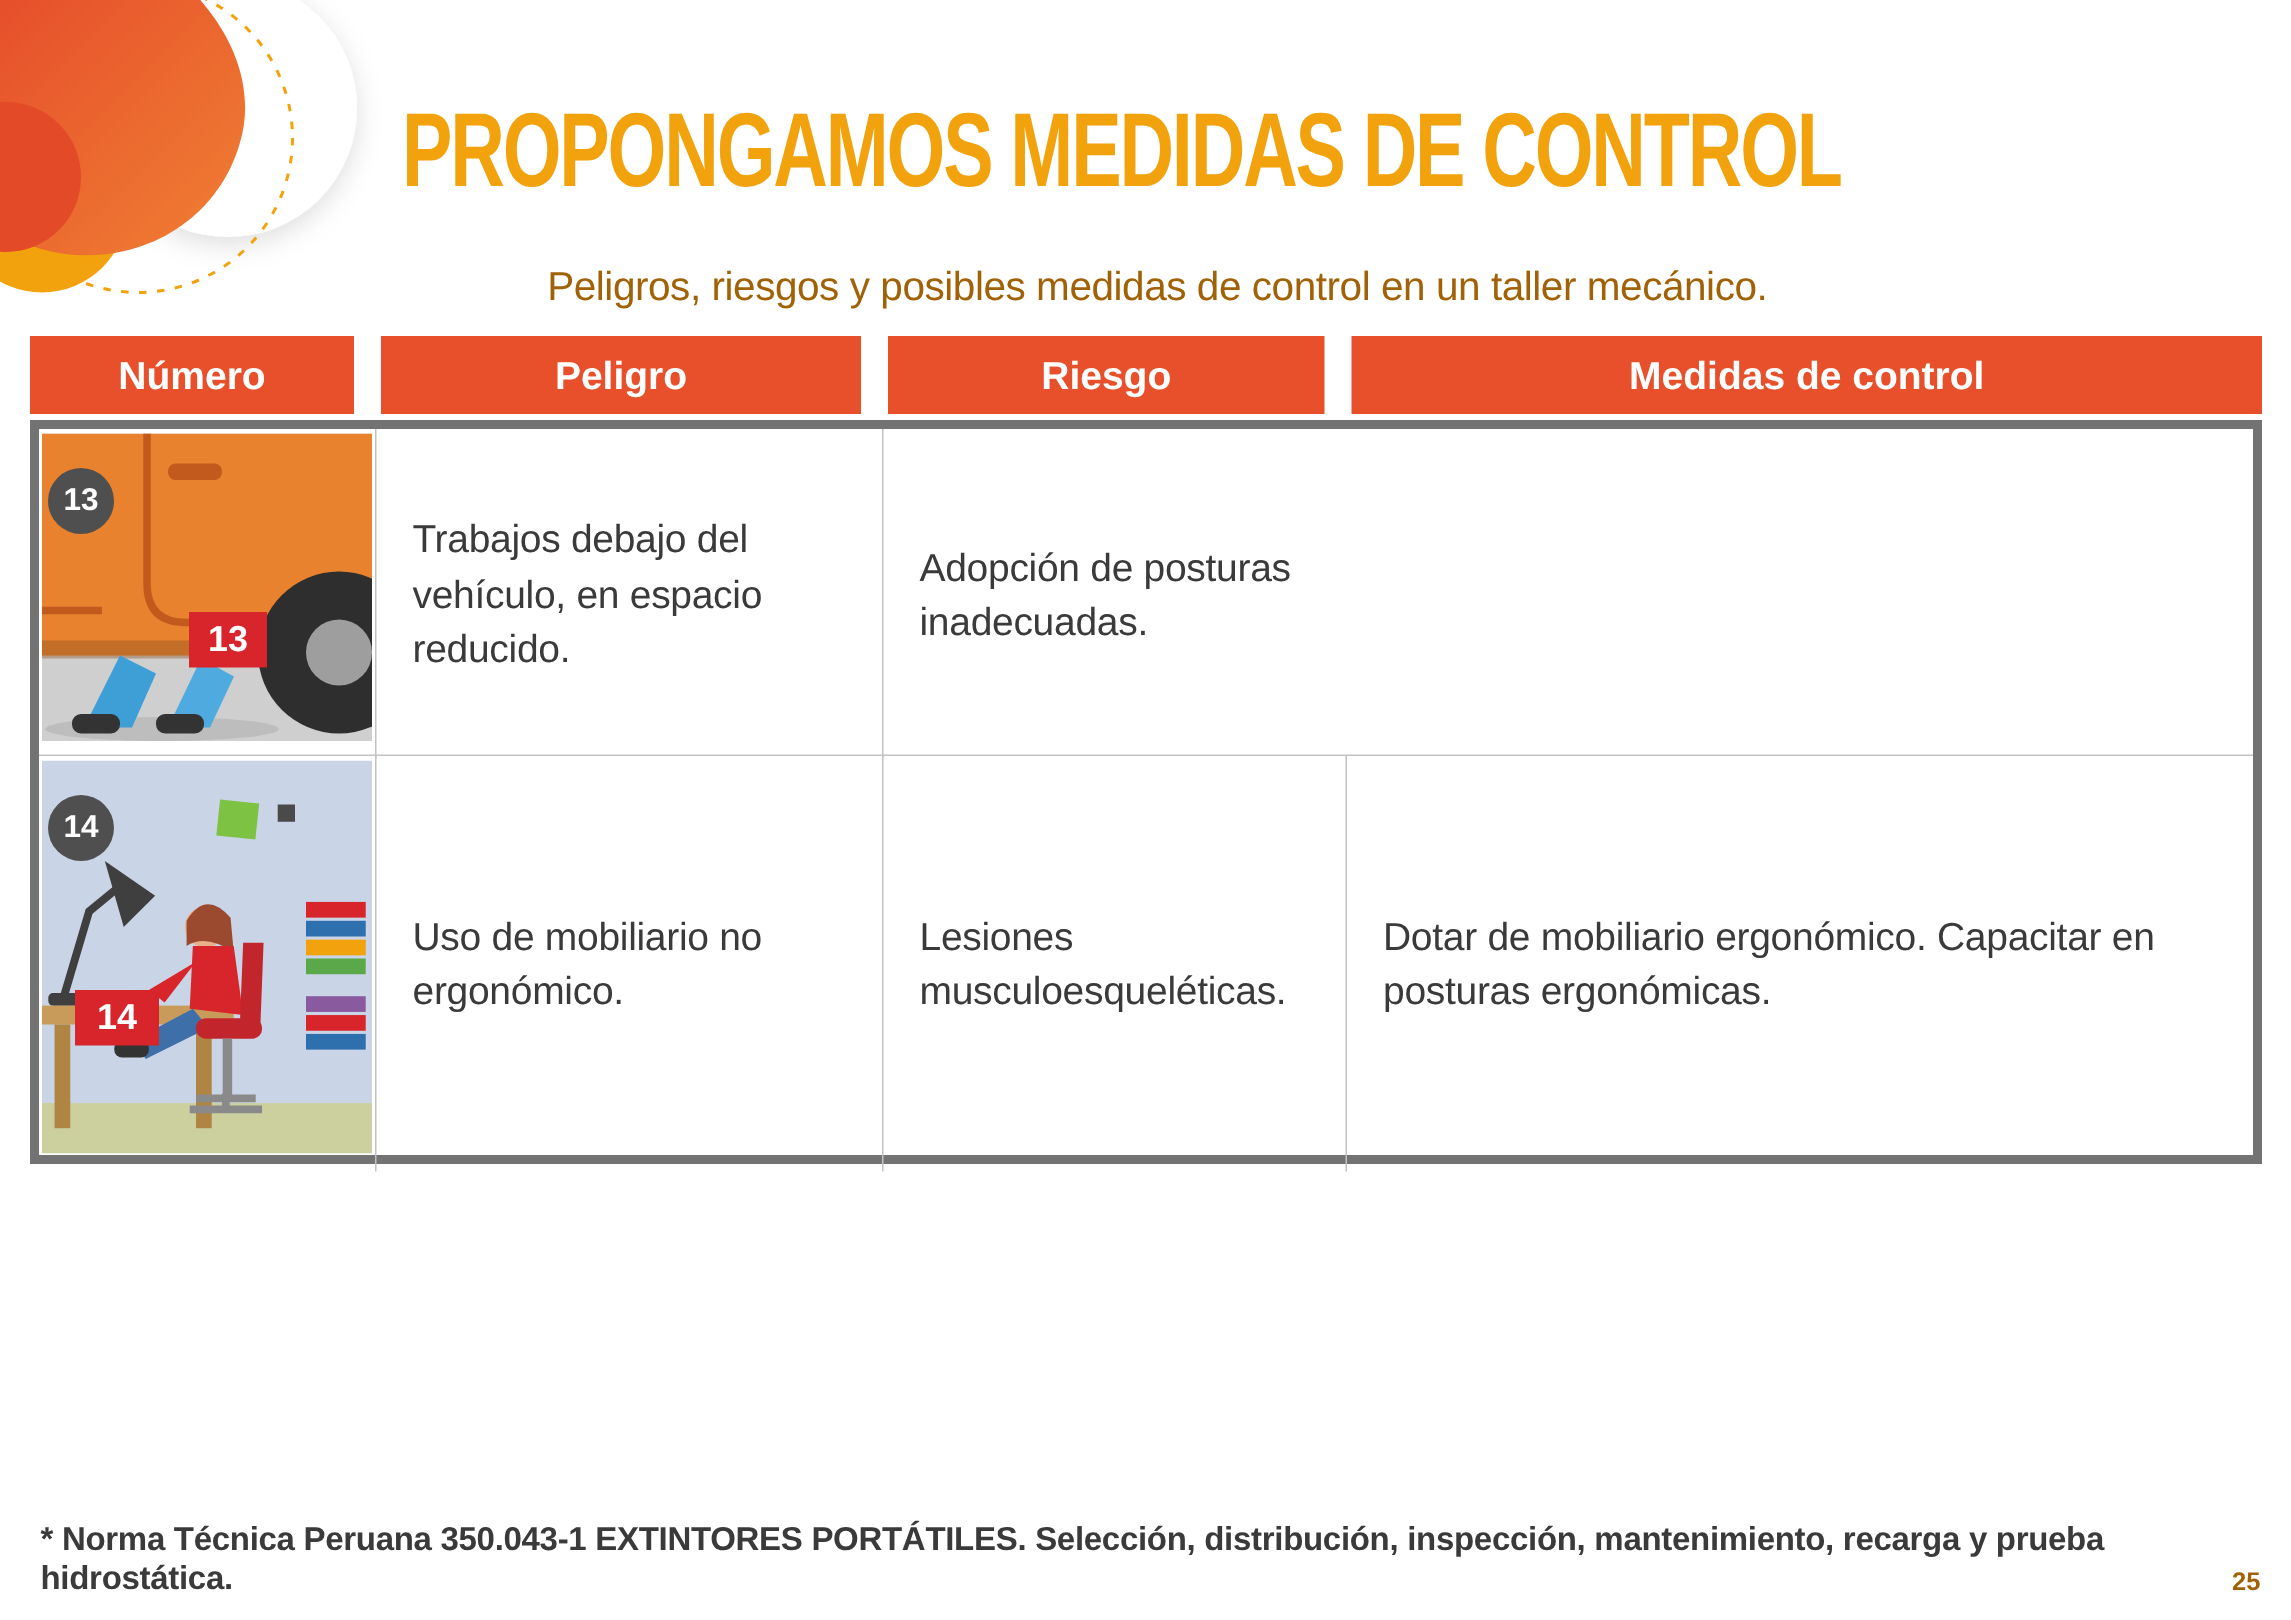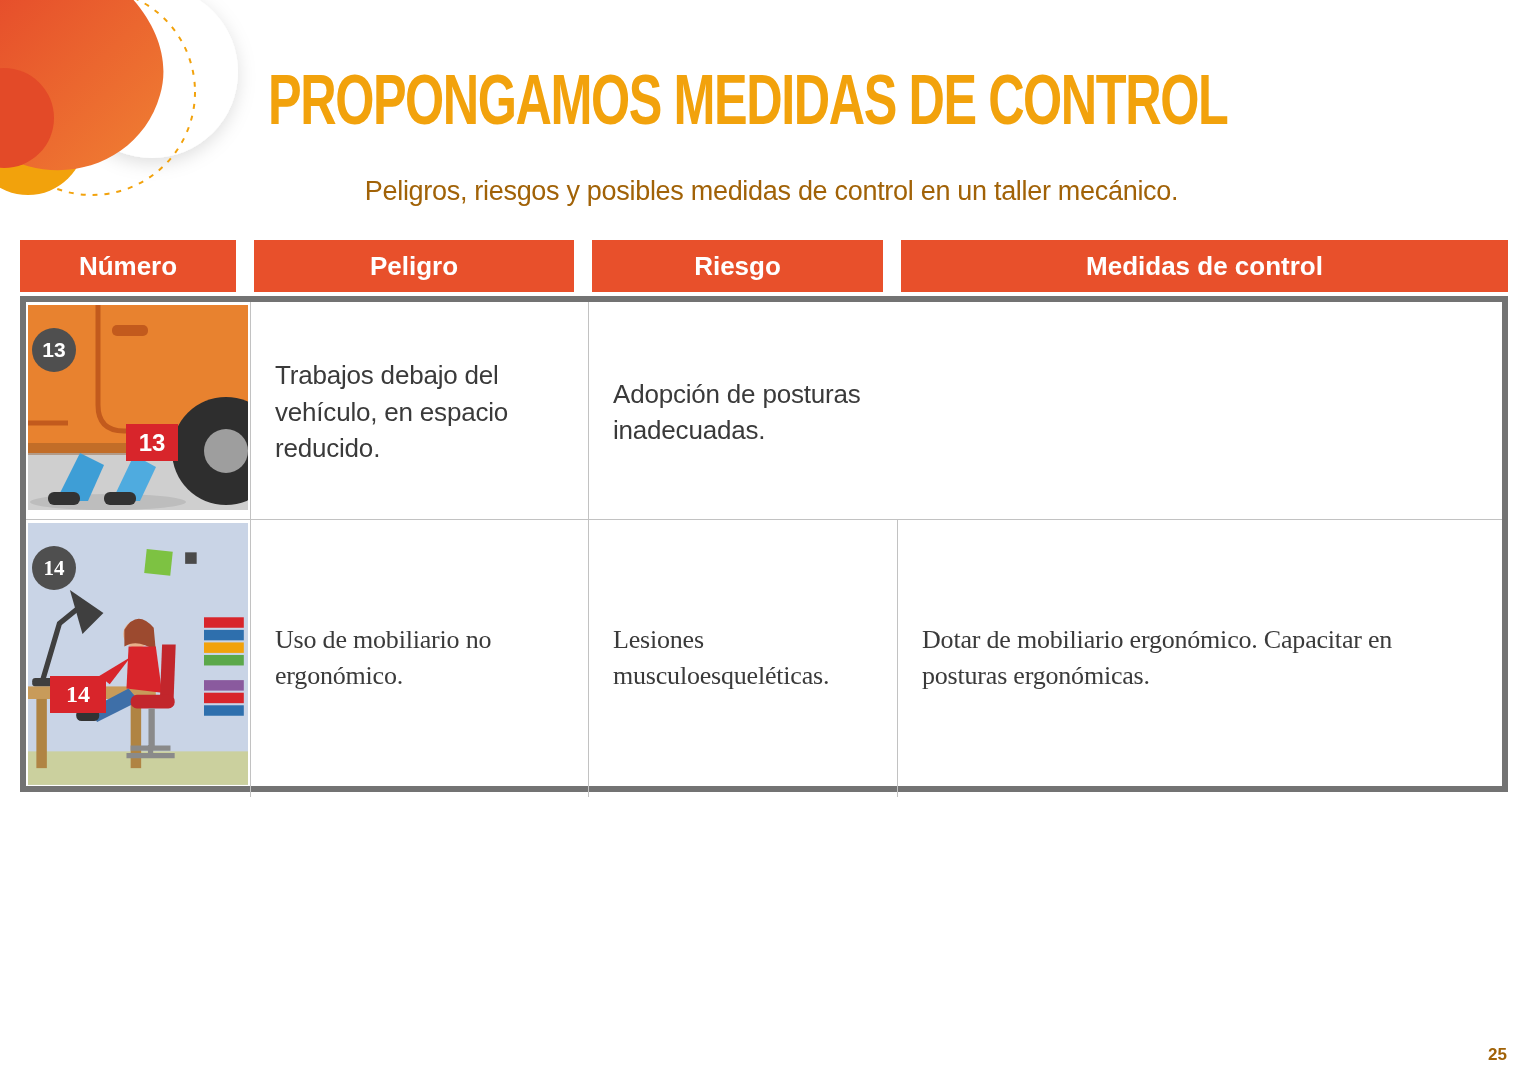--- a/index.html
+++ b/index.html
@@ -21,37 +21,37 @@
     color:#F2A20C; white-space:nowrap;
     transform:scaleX(0.72); transform-origin:left top;
   }
   .subtitle {
     position:absolute; left:16px; right:0; top:176px;
     text-align:center; font-size:27px; letter-spacing:-0.3px;
     color:#a16207;
   }
 
   
-  .tbl { position:absolute; left:20px; top:240px; width:1488px; }
+  .tbl { position:absolute; left:20px; top:224px; width:1488px; }
   .thead {
     display:grid; grid-template-columns:225px 338px 309px 1fr;
     height:52px; margin-bottom:4px;
   }
   .hcell {
     background:#E8502B; color:#ffffff; font-weight:700; font-size:26px;
     display:flex; align-items:center; justify-content:center;
     margin:0 9px;
   }
   .hcell:first-child { margin-left:0; }
   .hcell:last-child { margin-right:0; }
 
   .tbody { border:6px solid #737373; }
   .trow { display:grid; grid-template-columns:225px 338px 309px 1fr; }
   .trow.r1 { height:218px; border-bottom:1px solid #c2c2c2; }
-  .trow.r2 { height:266px;font-family:Liberation Serif, serif; }
+  .trow.r2 { height:266px; }
   .cell { border-right:1px solid #c2c2c2; }
   .cell:last-child { border-right:none; }
   .txt {
     display:flex; align-items:center;
     padding:14px 24px; font-size:26px; line-height:1.4; letter-spacing:-0.2px;
     color:#3a3a3a;
   }
   .img-cell { position:relative; padding:3px 2px 12px 2px; }
   .img-cell svg { display:block; width:100%; height:100%; }
 
@@ -187,15 +187,16 @@
             <span>Lesiones musculoesqueléticas.</span>
           </div>
         <div class="cell txt">
             <span>Dotar de mobiliario ergonómico. Capacitar en posturas ergonómicas.</span>
           </div>
       </div>
 
     </div>
   </div>
 
+  <div class="footnote">* Norma Técnica Peruana 350.043-1 EXTINTORES PORTÁTILES. Selección, distribución, inspección, mantenimiento, recarga y prueba hidrostática.</div>
   <div class="page-number">25</div>
 
 </div>
 
 </body></html>

